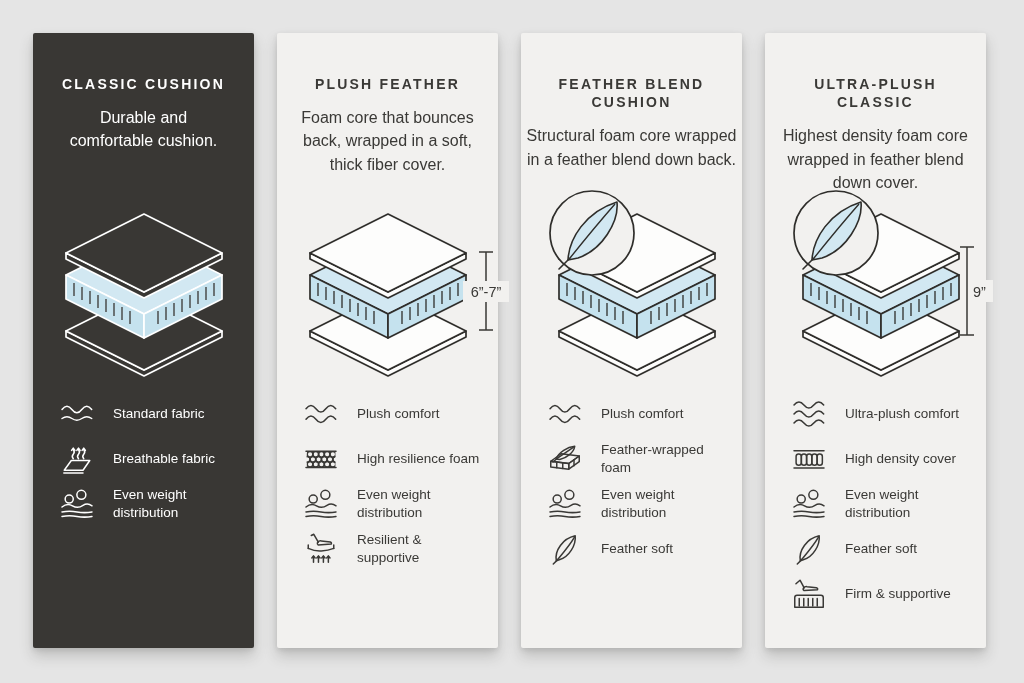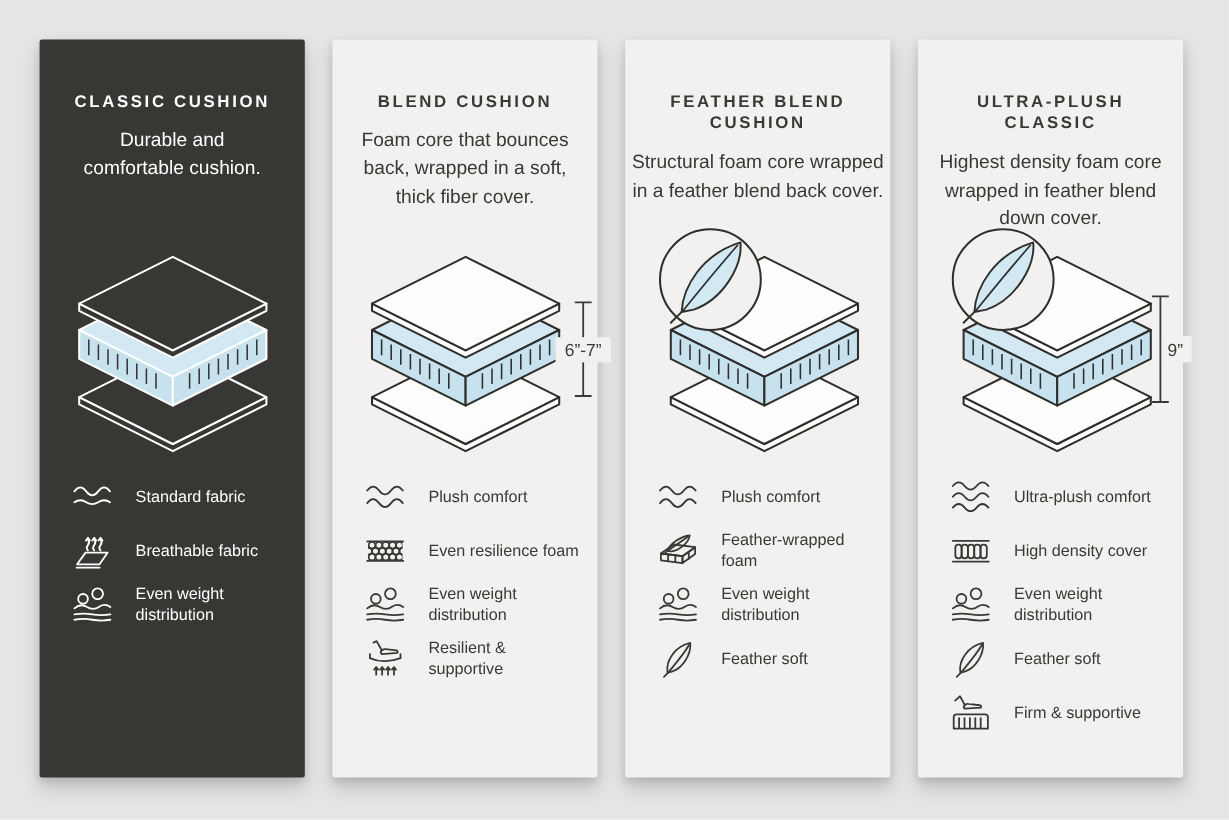--- a/index.html
+++ b/index.html
@@ -223,21 +223,21 @@
                 <use href="#i-weight"></use>
               </svg>
             </span>
           <span class="flabel">Even weight distribution</span>
         </div>
       </div>
     </div>
 
     <div class="card c1">
       <div class="card-header">
-        <div class="title">BLEND CUSHION</div>
+        <div class="title">PLUSH FEATHER</div>
         <div class="desc">Foam core that bounces back, wrapped in a soft, thick fiber cover.</div>
       </div>
       <div class="illustration">
         <svg class="illus-svg" viewBox="0 0 230 186">
           <use href="#cushion-group" x="115" y="4"></use>
           <g class="dim">
             <path d="M206 42H220M206 120H220M213 42V120"></path>
             <rect x="190" y="71" width="46" height="21" fill="var(--bg)" stroke="none"></rect>
           </g>
           <text x="213" y="86.5" text-anchor="middle">6”-7”</text>
@@ -251,21 +251,21 @@
               </svg>
             </span>
           <span class="flabel">Plush comfort</span>
         </div>
         <div class="feature">
           <span class="ficon">
               <svg class="fsvg" viewBox="0 0 24 24">
                 <use href="#i-foamcells"></use>
               </svg>
             </span>
-          <span class="flabel">Even resilience foam</span>
+          <span class="flabel">High resilience foam</span>
         </div>
         <div class="feature">
           <span class="ficon">
               <svg class="fsvg" viewBox="0 0 24 24">
                 <use href="#i-weight"></use>
               </svg>
             </span>
           <span class="flabel">Even weight distribution</span>
         </div>
         <div class="feature">
@@ -275,21 +275,21 @@
               </svg>
             </span>
           <span class="flabel">Resilient &amp; supportive</span>
         </div>
       </div>
     </div>
 
     <div class="card c2">
       <div class="card-header">
         <div class="title">FEATHER BLEND CUSHION</div>
-        <div class="desc">Structural foam core wrapped in a feather blend back cover.</div>
+        <div class="desc">Structural foam core wrapped in a feather blend down back.</div>
       </div>
       <div class="illustration">
         <svg class="illus-svg" viewBox="0 0 230 186">
           <use href="#cushion-group" x="120" y="4"></use>
           <g>
             <use href="#feather-badge" x="75" y="23"></use>
           </g>
         </svg>
       </div>
       <div class="features">

